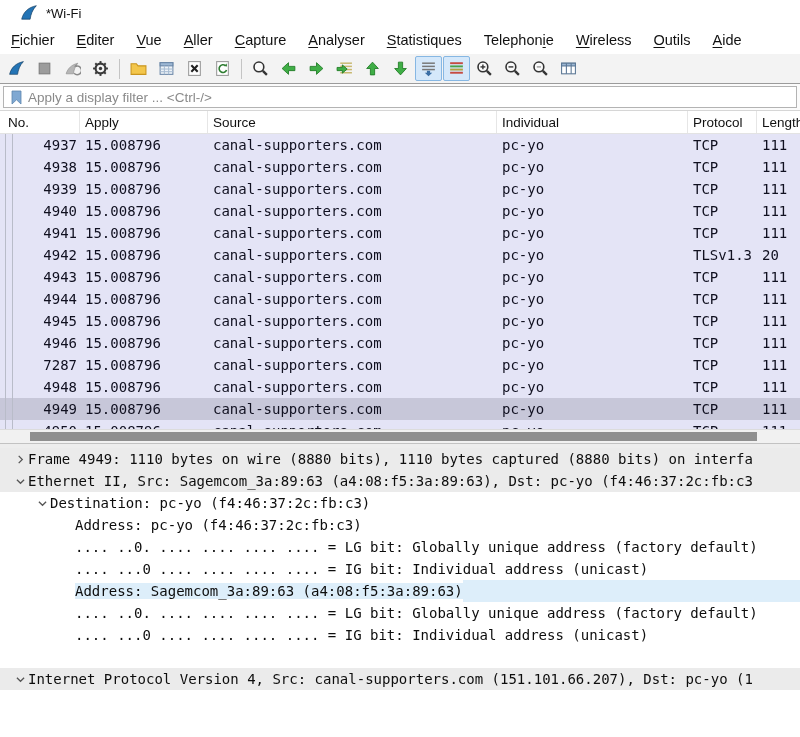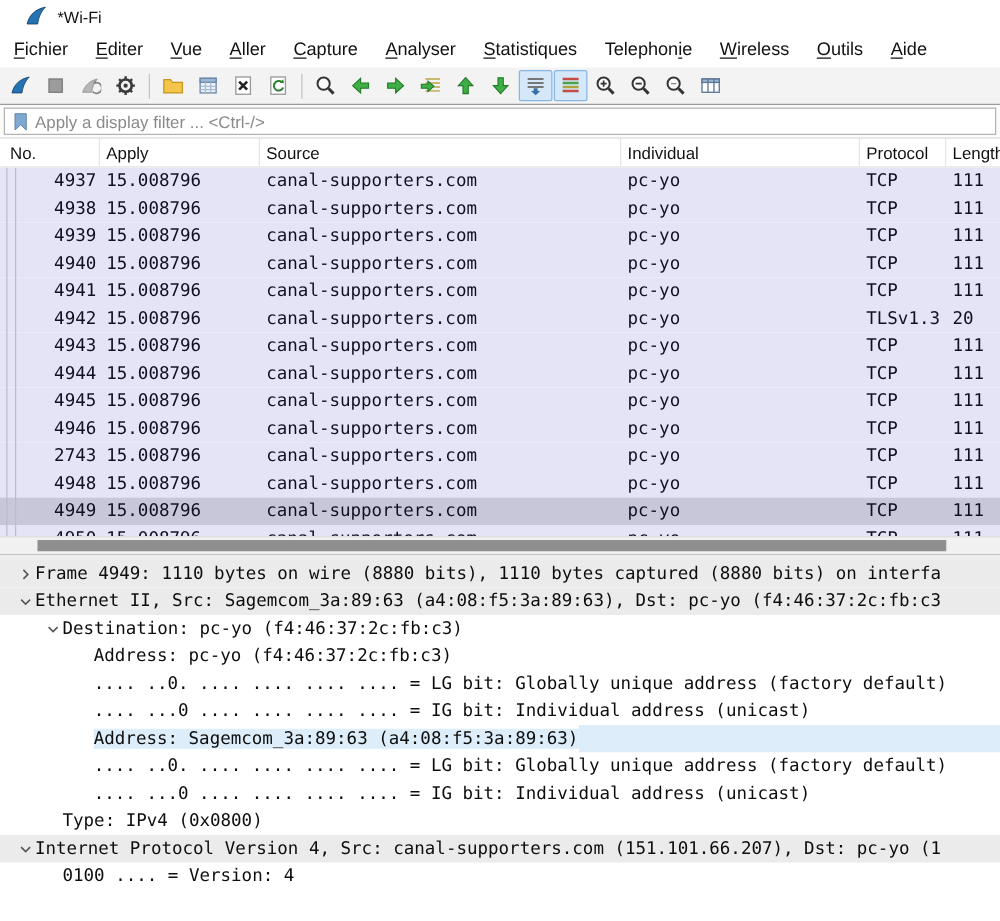--- a/index.html
+++ b/index.html
@@ -345,21 +345,21 @@
     </div>
     <div class="p-row">
       <span class="p-cell num" style="width: 80px;">4946</span>
       <span class="p-cell" style="width: 128px;">15.008796</span>
       <span class="p-cell" style="width: 289px;">canal-supporters.com</span>
       <span class="p-cell" style="width: 191px;">pc-yo</span>
       <span class="p-cell" style="width: 69px;">TCP</span>
       <span class="p-cell" style="width: 43px;">111</span>
     </div>
     <div class="p-row">
-      <span class="p-cell num" style="width: 80px;">2743</span>
+      <span class="p-cell num" style="width: 80px;">7287</span>
       <span class="p-cell" style="width: 128px;">15.008796</span>
       <span class="p-cell" style="width: 289px;">canal-supporters.com</span>
       <span class="p-cell" style="width: 191px;">pc-yo</span>
       <span class="p-cell" style="width: 69px;">TCP</span>
       <span class="p-cell" style="width: 43px;">111</span>
     </div>
     <div class="p-row">
       <span class="p-cell num" style="width: 80px;">4948</span>
       <span class="p-cell" style="width: 128px;">15.008796</span>
       <span class="p-cell" style="width: 289px;">canal-supporters.com</span>
@@ -400,18 +400,18 @@
         </svg></span><span class="d-text">Ethernet II, Src: Sagemcom_3a:89:63 (a4:08:f5:3a:89:63), Dst: pc-yo (f4:46:37:2c:fb:c3</span><span class="d-fill"></span></div>
     <div class="d-row"><span class="d-arrow" style="margin-left: 34px;"><svg viewBox="0 0 10 10">
           <polyline points="1,3 5,7 9,3" fill="none" stroke="#555" stroke-width="1.4"></polyline>
         </svg></span><span class="d-text">Destination: pc-yo (f4:46:37:2c:fb:c3)</span><span class="d-fill"></span></div>
     <div class="d-row"><span class="d-text" style="margin-left: 75px;">Address: pc-yo (f4:46:37:2c:fb:c3)</span><span class="d-fill"></span></div>
     <div class="d-row"><span class="d-text" style="margin-left: 75px;">.... ..0. .... .... .... .... = LG bit: Globally unique address (factory default)</span><span class="d-fill"></span></div>
     <div class="d-row"><span class="d-text" style="margin-left: 75px;">.... ...0 .... .... .... .... = IG bit: Individual address (unicast)</span><span class="d-fill"></span></div>
     <div class="d-row"><span class="d-text hl-full" style="margin-left: 75px;">Address: Sagemcom_3a:89:63 (a4:08:f5:3a:89:63)</span><span class="d-fill hl-full"></span></div>
     <div class="d-row"><span class="d-text" style="margin-left: 75px;">.... ..0. .... .... .... .... = LG bit: Globally unique address (factory default)</span><span class="d-fill"></span></div>
     <div class="d-row"><span class="d-text" style="margin-left: 75px;">.... ...0 .... .... .... .... = IG bit: Individual address (unicast)</span><span class="d-fill"></span></div>
-    <div class="d-row"><span class="d-text" style="margin-left: 50px;">Type: IPv4 (0x0800)</span><span class="d-fill"></span></div>
+    <div class="d-row"><span class="d-fill"></span></div>
     <div class="d-row band"><span class="d-arrow" style="margin-left: 12px;"><svg viewBox="0 0 10 10">
           <polyline points="1,3 5,7 9,3" fill="none" stroke="#555" stroke-width="1.4"></polyline>
         </svg></span><span class="d-text">Internet Protocol Version 4, Src: canal-supporters.com (151.101.66.207), Dst: pc-yo (1</span><span class="d-fill"></span></div>
-    <div class="d-row"><span class="d-text" style="margin-left: 50px;">0100 .... = Version: 4</span><span class="d-fill"></span></div>
+    <div class="d-row"><span class="d-fill"></span></div>
   </div>
 
 </body></html>

